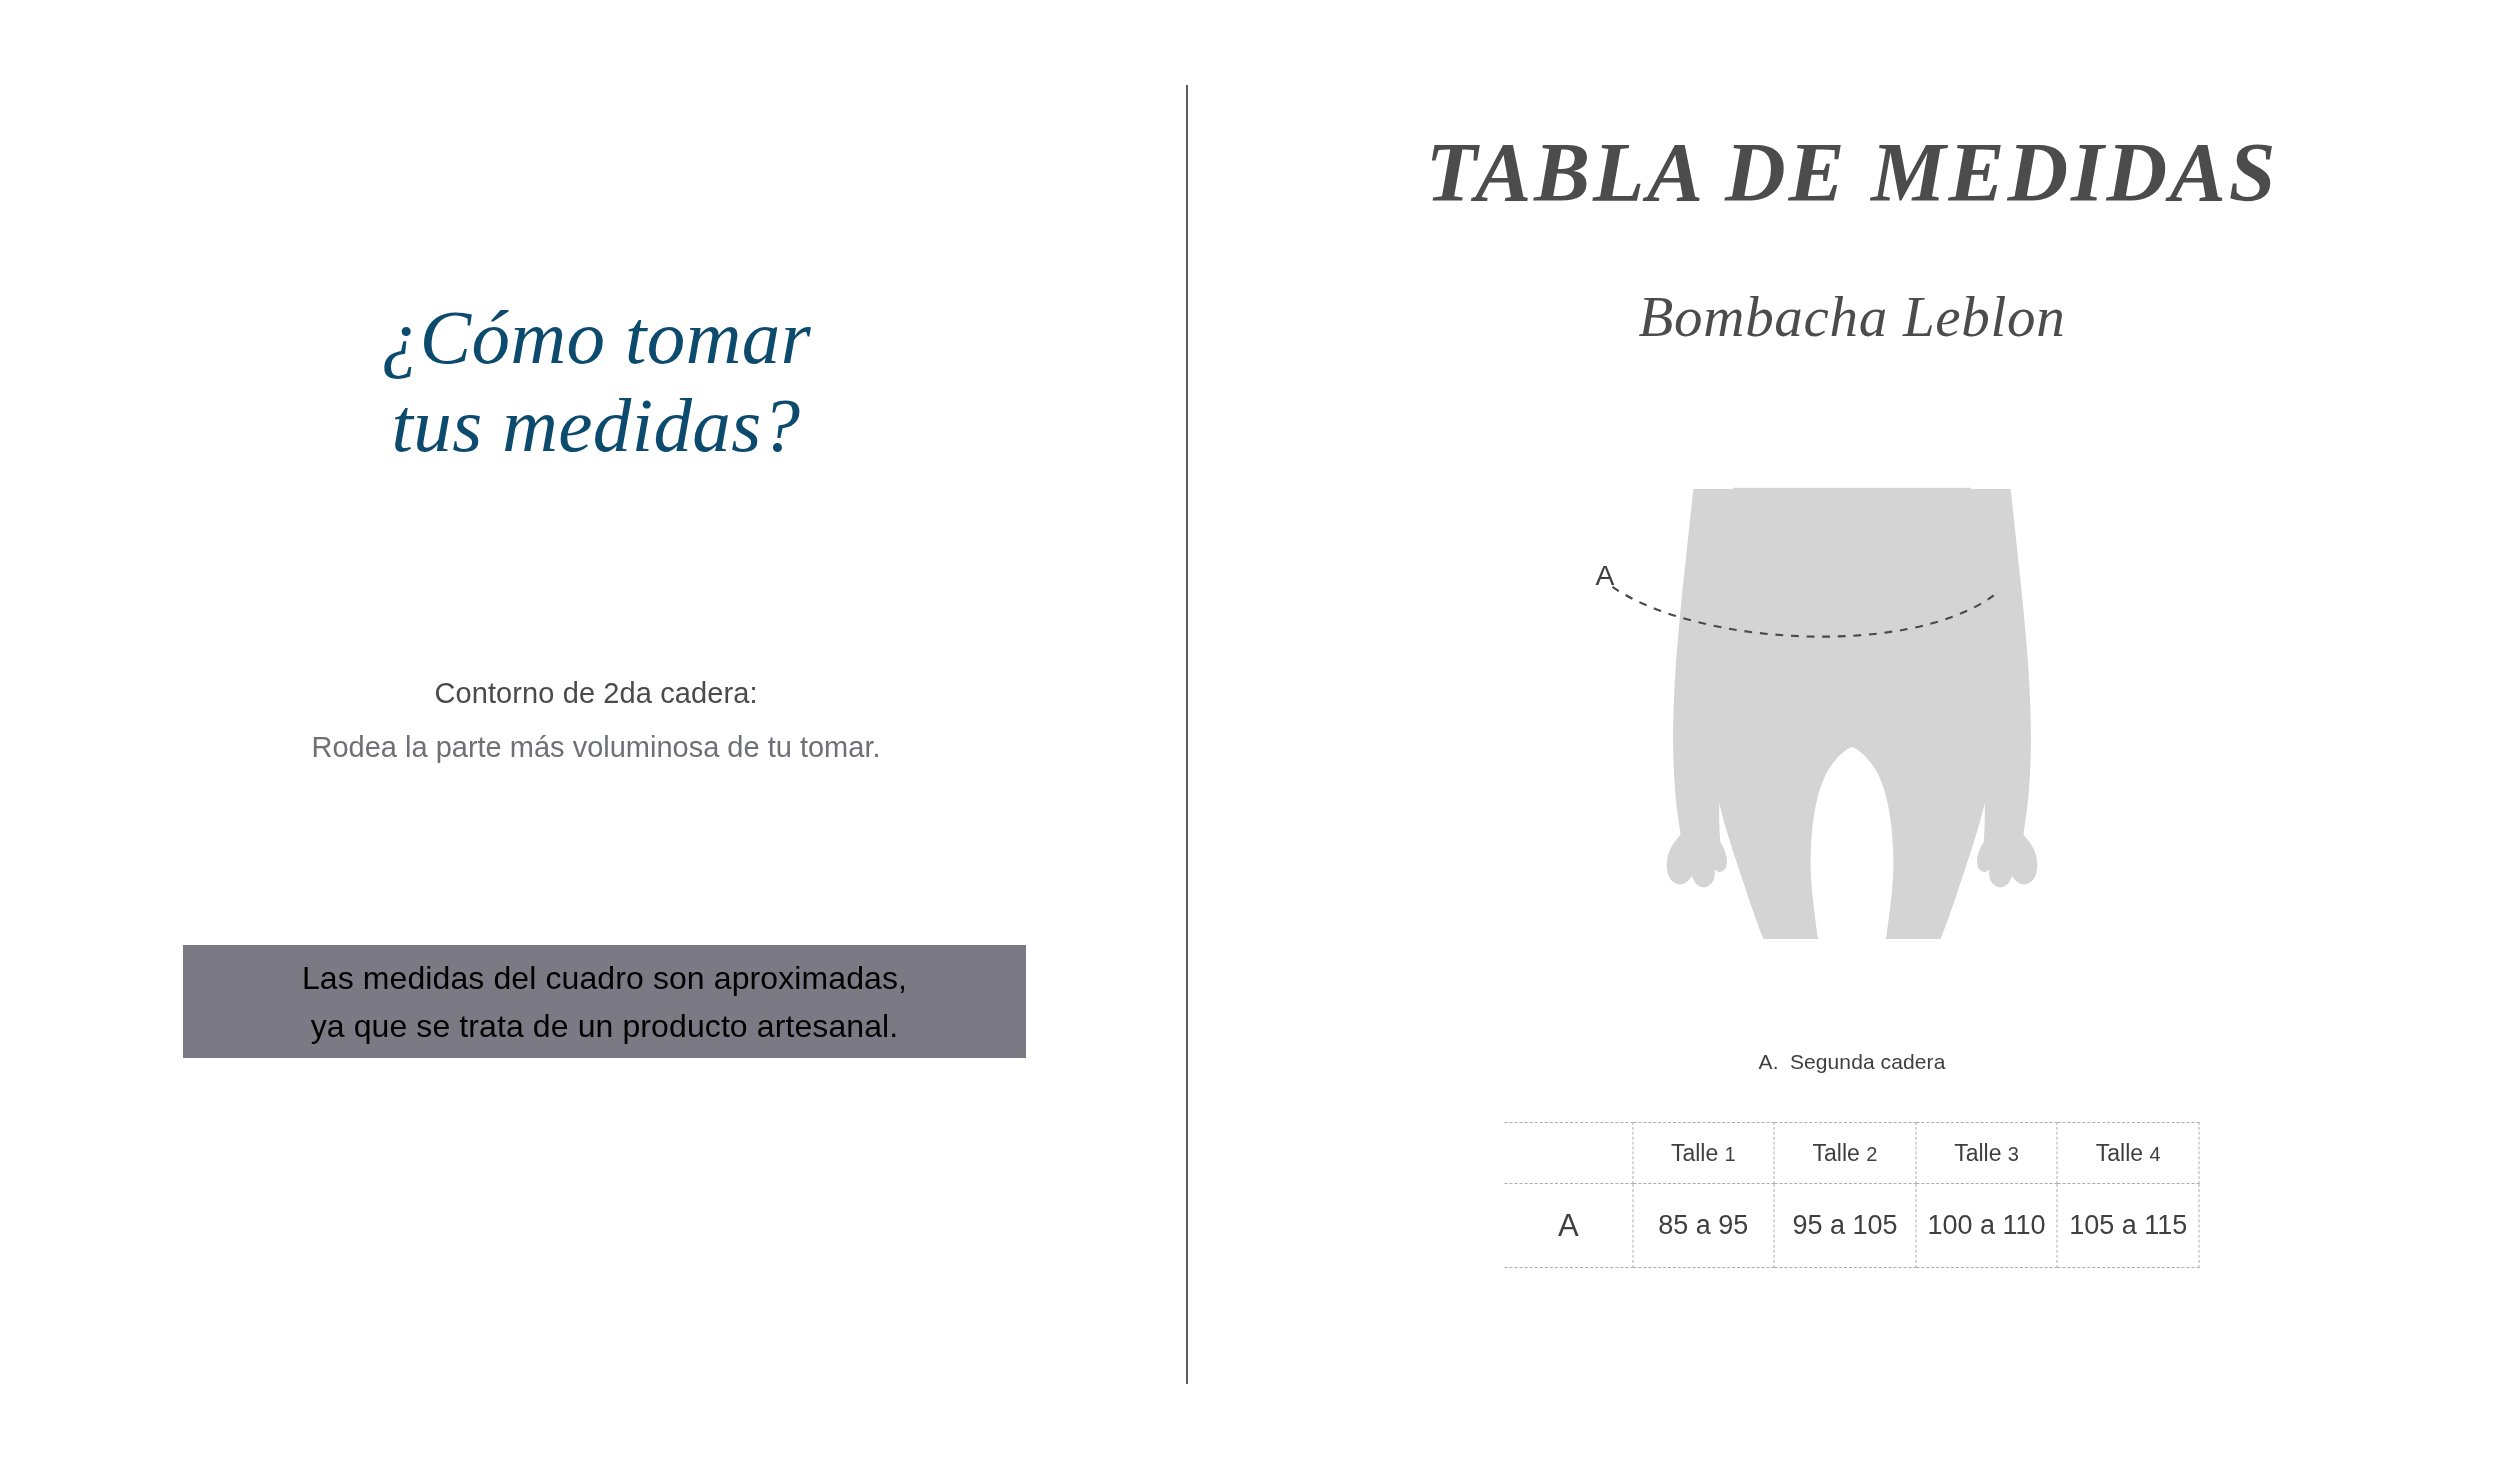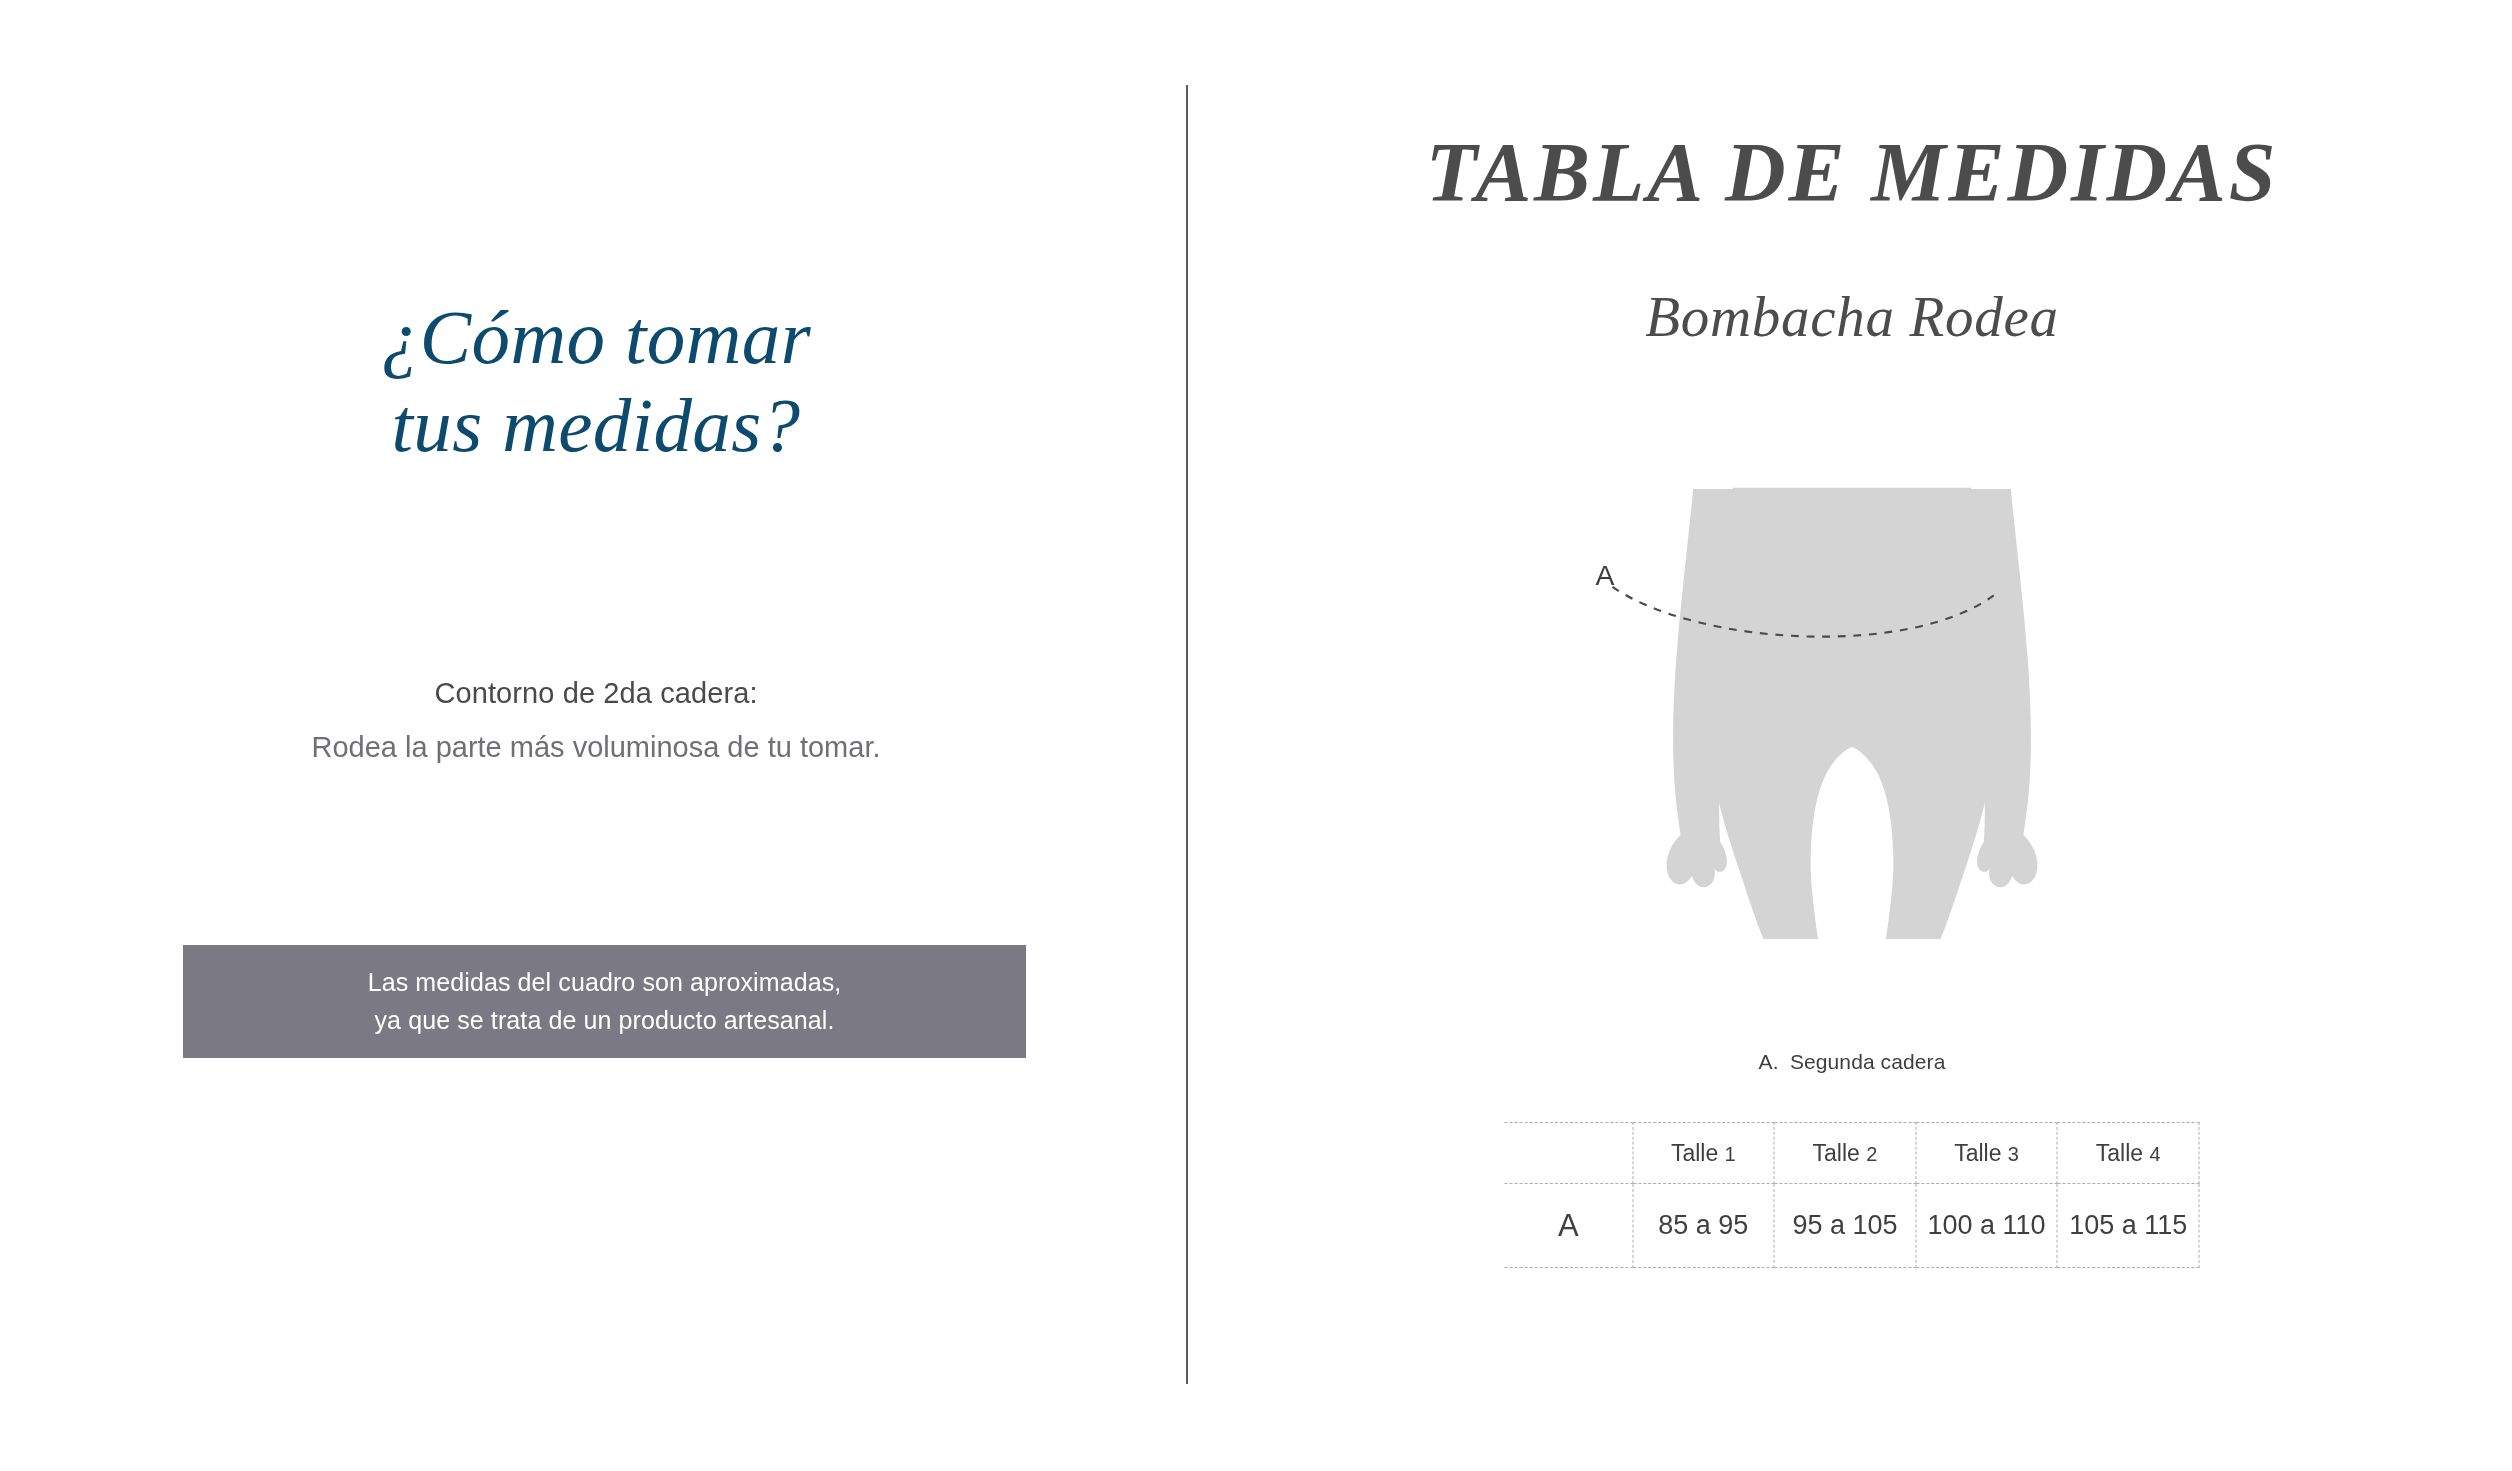--- a/index.html
+++ b/index.html
@@ -79,22 +79,22 @@
     left: 183px;
     width: 843px;
     height: 113px;
     background: #7b7a84;
     display: flex;
     align-items: center;
     justify-content: center;
     flex-direction: column;
   }
   .note-line {
-    color: #ffffff;
-    font-size: 25px;
+    color: #000000;
+    font-size: 32px;
     line-height: 1.5;
     text-align: center;
     letter-spacing: 0.1px;
   }
 
   
   .divider {
     position: absolute;
     left: 1186px;
     top: 85px;
@@ -225,21 +225,21 @@
     <div class="note-box">
       <div class="note-line">Las medidas del cuadro son aproximadas,</div>
       <div class="note-line">ya que se trata de un producto artesanal.</div>
     </div>
   </div>
 
   <div class="divider"></div>
 
   <div class="right-panel">
     <div class="right-title">TABLA DE MEDIDAS</div>
-    <div class="right-subtitle">Bombacha Rodea</div>
+    <div class="right-subtitle">Bombacha Leblon</div>
 
     <div class="figure-wrap">
       <svg viewBox="0 0 800 690" width="567" height="489" xmlns="http://www.w3.org/2000/svg">
         <g fill="#d4d4d4">
 
           <path d="M232 8 C225 95 210 160 206 215 C200 280 196 330 200 380
                    C205 440 225 500 245 560 C258 600 268 628 275 645
                    L352 645 C346 600 340 560 342 520 C344 470 352 430 368 404
                    C382 382 398 374 400 374 C402 374 418 382 432 404
                    C448 430 456 470 458 520 C460 560 454 600 448 645

